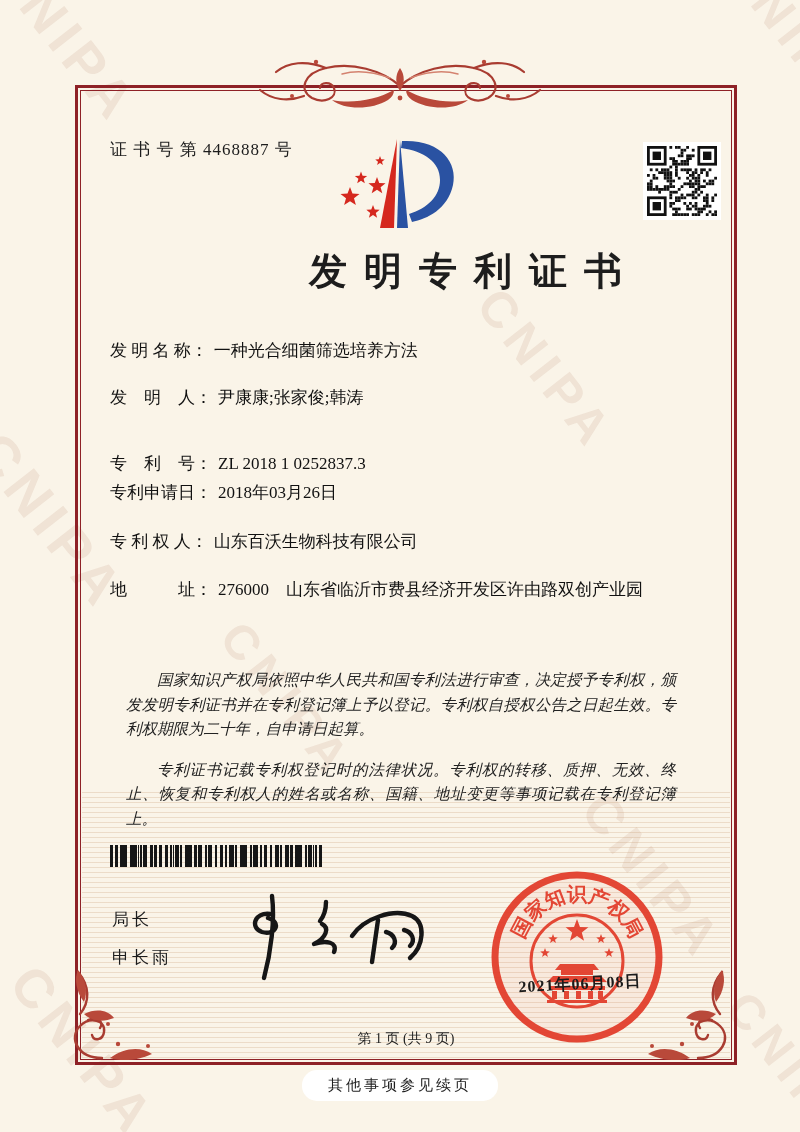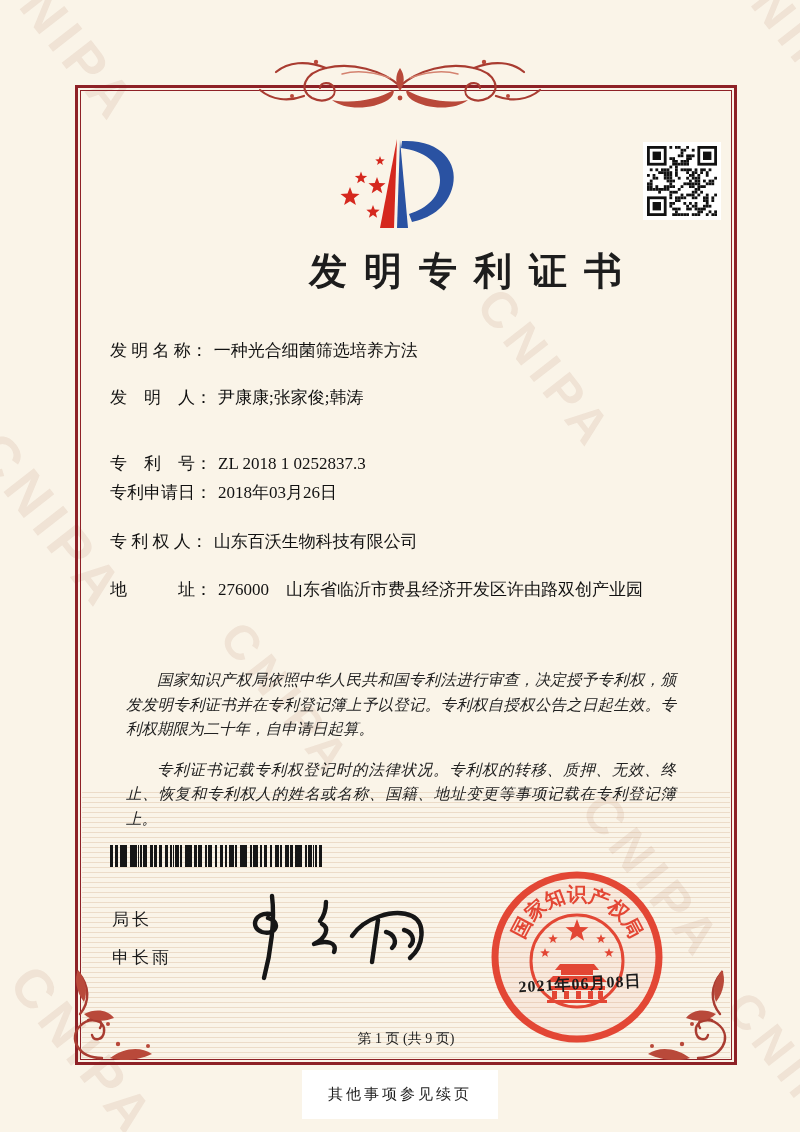--- a/index.html
+++ b/index.html
@@ -55,21 +55,21 @@
   
   .seal{position:absolute; left:489px; top:869px; opacity:0.93;}
   .seal-date{
     position:absolute; left:492px; top:974px; width:176px; text-align:center;
     font-size:16px; font-weight:bold; color:#1b1b1b; letter-spacing:1px; transform:rotate(-3deg);
   }
   
   .page-info{position:absolute; left:75px; top:1030px; width:662px; text-align:center; font-size:14px; color:#222;}
   .continuation{
     position:absolute; left:50%; top:1070px; transform:translateX(-50%);
-    background:#ffffff; padding:15px 26px; font-size:15px; letter-spacing:3px; white-space:nowrap;
+    background:#ffffff; padding:6px 26px; font-size:15px; letter-spacing:3px; white-space:nowrap;border-radius:15px;
   }
   .orn{position:absolute;}
 </style>
 </head>
 <body>
 
 <div class="page">
 
   <span class="wm" style="left:-34px; top:6px;   font-size:54px;">CNIPA</span>
   <span class="wm" style="left:700px; top:4px;   font-size:50px;">CNIPA</span>
@@ -140,20 +140,21 @@
         <path d="M20,4 C28,14 30,26 26,36 C18,26 16,12 20,4 Z"></path>
         <path d="M26,48 C38,42 50,44 56,52 C46,56 34,56 26,48 Z"></path>
         <path d="M52,92 C66,82 82,80 94,88 C82,94 64,96 52,92 Z"></path>
         <circle cx="50" cy="58" r="2"></circle>
           <circle cx="60" cy="78" r="2.2"></circle>
           <circle cx="90" cy="80" r="2"></circle>
       </g>
     </g>
   </svg>
 
+  <div class="cert-no">证 书 号 第 4468887 号</div>
 
   <svg class="logo" width="144" height="112" viewBox="0 0 144 112">
     <path d="M74,15 C112,13 130,36 125,59 C120,83 99,93 84,96 L81,88 C100,82 112,70 112,54 C112,36 96,25 73,22 Z" fill="#2a52a2"></path>
     <polygon points="69,13 52,102 66,102" fill="#d5281e"></polygon>
     <polygon points="72,14 69,102 80,102" fill="#2a52a2"></polygon>
     <polygon fill="#d5281e" points="52.00,30.00 53.23,33.30 56.76,33.45 54.00,35.65 54.94,39.05 52.00,37.10 49.06,39.05 50.00,35.65 47.24,33.45 50.77,33.30"></polygon>
     <polygon fill="#d5281e" points="33.00,45.50 34.60,49.79 39.18,49.99 35.60,52.84 36.82,57.26 33.00,54.73 29.18,57.26 30.40,52.84 26.82,49.99 31.40,49.79"></polygon>
     <polygon fill="#d5281e" points="49.00,51.00 51.22,56.94 57.56,57.22 52.59,61.17 54.29,67.28 49.00,63.78 43.71,67.28 45.41,61.17 40.44,57.22 46.78,56.94"></polygon>
     <polygon fill="#d5281e" points="22.00,61.00 24.47,67.60 31.51,67.91 25.99,72.30 27.88,79.09 22.00,75.20 16.12,79.09 18.01,72.30 12.49,67.91 19.53,67.60"></polygon>
     <polygon fill="#d5281e" points="45.00,79.00 46.73,83.62 51.66,83.84 47.80,86.91 49.11,91.66 45.00,88.94 40.89,91.66 42.20,86.91 38.34,83.84 43.27,83.62"></polygon>

